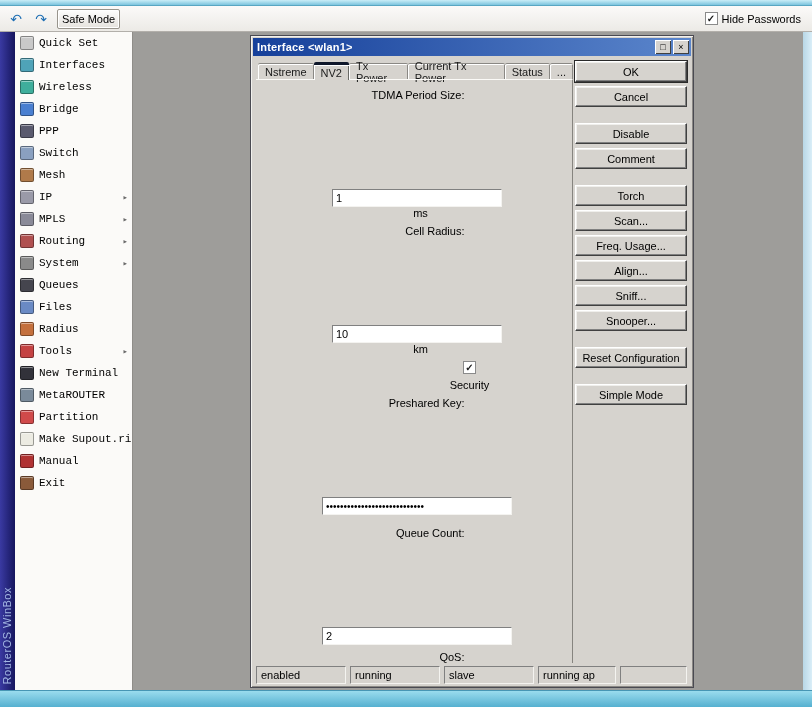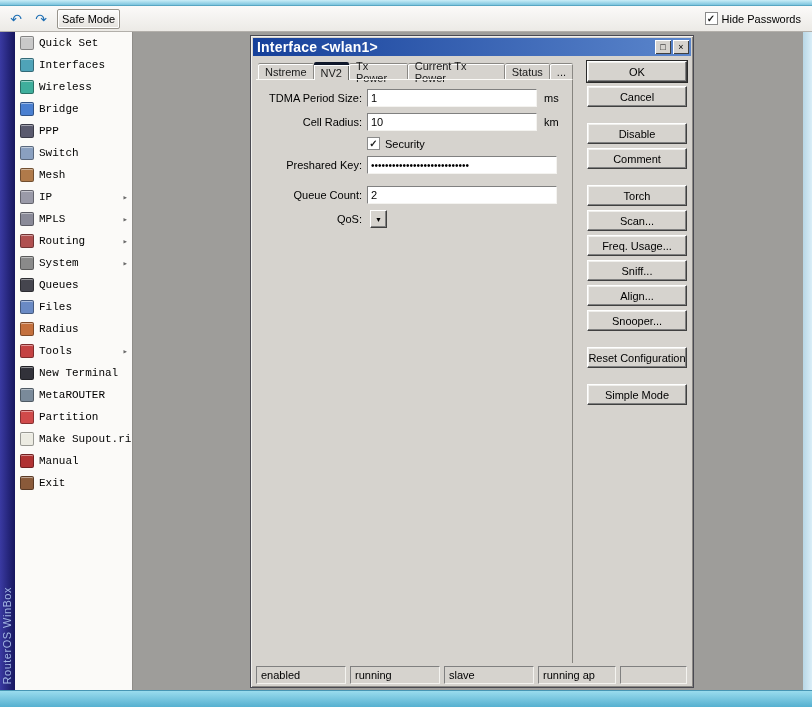--- a/index.html
+++ b/index.html
@@ -43,58 +43,58 @@
   .main { flex:1; background:#9e9d9a; position:relative; }
   .right-strip { flex:0 0 9px; background:linear-gradient(90deg,#b8d7e6,#daeef8); }
 
   
   .dialog { position:absolute; left:117px; top:3px; width:444px; height:653px;
     background:#d6d3ce; border:1px solid #4a4a52;
     box-shadow:inset 1px 1px 0 #f2f1ee, inset -1px -1px 0 #8a8884;
     display:flex; flex-direction:column; }
   .titlebar { flex:0 0 18px; margin:2px 2px 0 2px; background:linear-gradient(90deg,#16409a,#5b86cc);
     display:flex; align-items:center; padding:0 2px 0 4px; color:#fff; }
-  .title-text { flex:1; font-size:14px; font-weight:bold; letter-spacing:0.2px; }
+  .title-text { flex:1; font-size:11px; font-weight:bold; letter-spacing:0.2px; }
   .title-btn { width:16px; height:14px; margin-left:2px; background:#d6d3ce; color:#000;
     display:flex; align-items:center; justify-content:center; font-size:9px; line-height:1;
     box-shadow:inset 1px 1px 0 #fff, inset -1px -1px 0 #404040; }
 
   .dialog-body { flex:1; display:flex; padding:5px 6px 3px 5px; min-height:0; }
   .left-col { flex:0 0 317px; width:317px; display:flex; flex-direction:column; }
 
   
   .tabs { flex:0 0 18px; height:18px; display:flex; align-items:flex-end; padding-left:2px; }
   .tab { height:16px; padding:0 7px; background:#d6d3ce; display:flex; align-items:center;
     border-top:1px solid #8a8884; border-radius:2px 2px 0 0; color:#1a1a1a;
     box-shadow:inset 1px 1px 0 #fff, inset -1px 0 0 #8a8884; }
   .tab.active { height:18px; position:relative; z-index:2; margin-bottom:-1px;
     border-top:3px solid #0f172a; box-shadow:inset 1px 1px 0 #fff, inset -1px 0 0 #6a6a66; }
 
   .panel { flex:1; border-top:1px solid #fbfaf7; border-right:1px solid #86847f;
     padding:9px 0 0 6px; min-height:0; }
 
   
-  .frow { display:flex; align-items:center; margin-bottom:6px; }
+  .frow { display:flex; align-items:center; margin-bottom:6px;flex-direction:column; }
   .gap-top { margin-top:12px; }
   .flabel { flex:0 0 100px; width:100px; text-align:right; margin-right:5px; white-space:nowrap; }
   .finput { height:18px; background:#fff; padding:2px 3px; line-height:13px;
     border:1px solid; border-color:#808080 #f4f3f0 #f4f3f0 #808080;
     white-space:nowrap; overflow:hidden; }
   .w170 { width:170px; } .w190 { width:190px; }
   .unit { margin-left:7px; }
   .check-row { padding-left:105px; gap:5px; }
   .combo-arrow { width:17px; height:18px; margin-left:3px; background:#d6d3ce; font-size:7px;
     display:flex; align-items:center; justify-content:center;
     border:1px solid; border-color:#fff #404040 #404040 #fff;
     box-shadow:inset -1px -1px 0 #808080; }
   .pwd { letter-spacing:0px; font-size:10px; line-height:14px; }
 
   
   .btn-col { flex:1; display:flex; flex-direction:column; align-items:flex-end; }
-  .btn { width:100px; flex:0 0 21px; height:21px; margin-bottom:4px; background:#d6d3ce;
+  .btn { width:112px; flex:0 0 21px; height:21px; margin-bottom:4px; background:#d6d3ce;
     display:flex; align-items:center; justify-content:center; white-space:nowrap;
     border:1px solid; border-color:#ffffff #404040 #404040 #ffffff;
     box-shadow:inset -1px -1px 0 #808080, inset 1px 1px 0 #f0efec; }
   .btn.default { outline:1px solid #2a2a2a; }
   .btn.gap { margin-top:12px; }
 
   
   .statusbar { flex:0 0 18px; height:18px; margin:0 6px 3px 5px; display:flex; gap:4px; }
   .scell { height:18px; padding:2px 4px; background:#d6d3ce; white-space:nowrap; overflow:hidden;
     border:1px solid; border-color:#808080 #f4f3f0 #f4f3f0 #808080; }
@@ -268,22 +268,22 @@
         </div>
 
         <div class="btn-col">
             <div class="btn default">OK</div>
             <div class="btn">Cancel</div>
             <div class="btn gap">Disable</div>
             <div class="btn">Comment</div>
             <div class="btn gap">Torch</div>
             <div class="btn">Scan...</div>
             <div class="btn">Freq. Usage...</div>
+            <div class="btn">Align...</div>
             <div class="btn">Sniff...</div>
-            <div class="btn">Align...</div>
             <div class="btn">Snooper...</div>
             <div class="btn gap">Reset Configuration</div>
             <div class="btn gap">Simple Mode</div>
           </div>
       </div>
 
       <div class="statusbar">
           <div class="scell" style="width: 90px;">enabled</div>
           <div class="scell" style="width: 90px;">running</div>
           <div class="scell" style="width: 90px;">slave</div>

